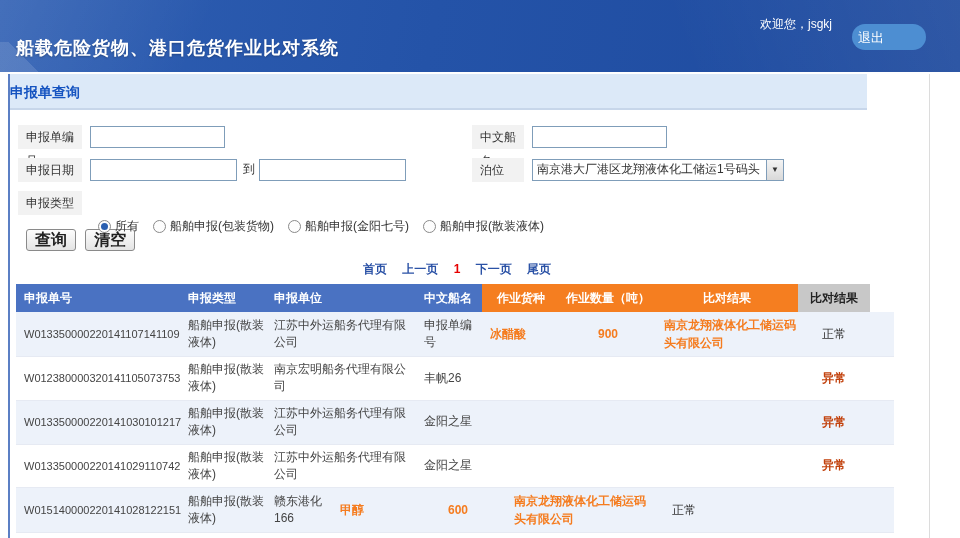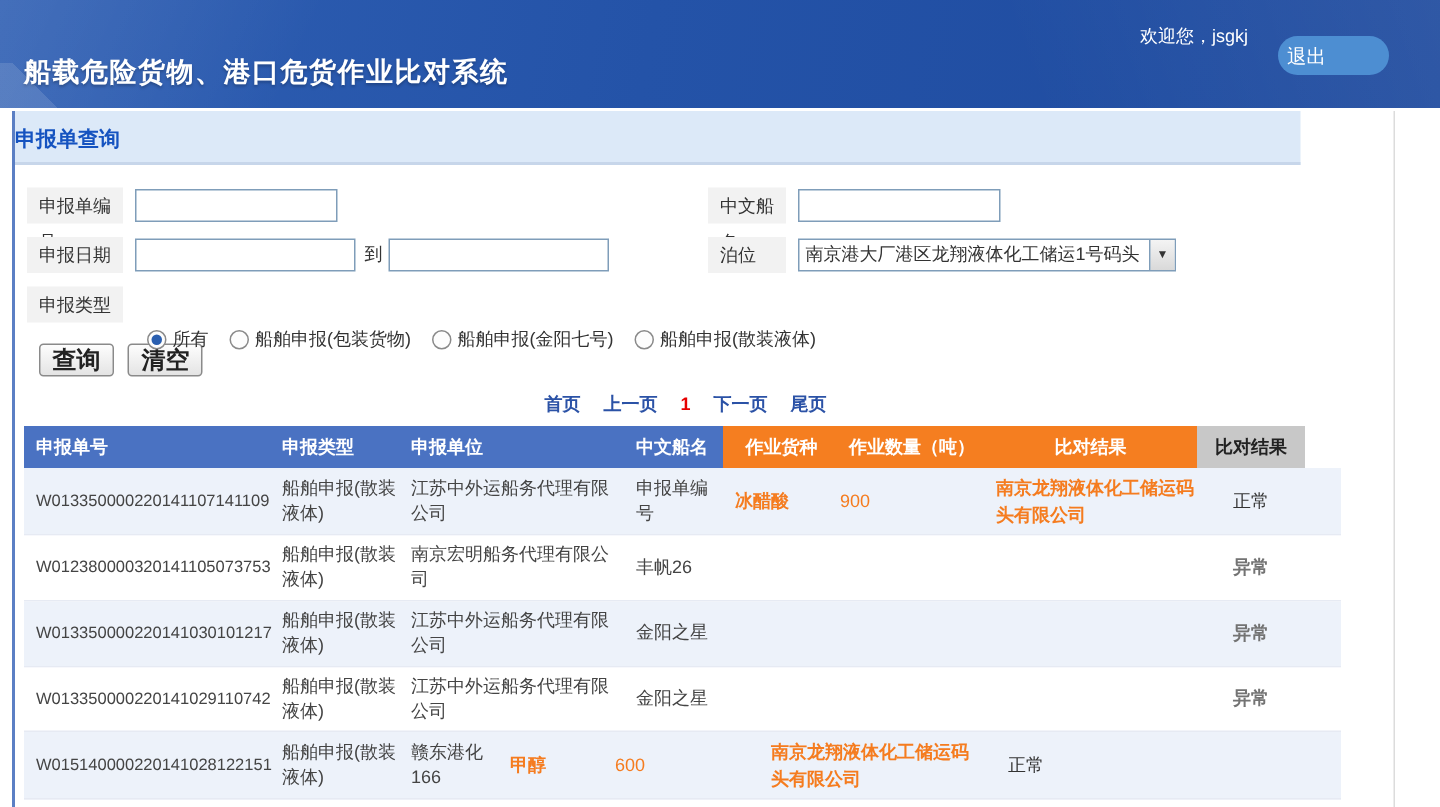--- a/index.html
+++ b/index.html
@@ -110,25 +110,25 @@
   .h-blue  { background:#4a72c2; }
   .h-orange{ background:#f57e20; justify-content:center; padding-left:0; }
   .h-gray  { background:#c8c8c8; color:#222 !important; justify-content:center; padding-left:0; }
   .col-id{width:164px}.col-type{width:86px}.col-unit{width:150px}.col-ship{width:66px}
   .col-cargo{width:78px}.col-qty{width:96px}.col-operator{width:142px}.col-result{width:72px}
   .body-row { border-bottom:1px solid #e6eaf3; background:#fff; min-height:42px; }
   .body-row.alt { background:#edf2fa; }
   .cell-id { font-size:11px; color:#444; letter-spacing:0; }
   .cell-type, .cell-unit, .cell-ship { color:#444; line-height:1.45; }
   .cell-cargo { color:#f57c1f; font-weight:bold; }
-  .cell-qty { color:#f57c1f; font-weight:normal; justify-content:flex-start; padding-left:0; }
+  .cell-qty { color:#f57c1f; font-weight:bold; justify-content:center; padding-left:0; }
   .cell-operator { color:#f57c1f; font-weight:bold; line-height:1.5; }
   .cell-result { justify-content:center; padding-left:0; }
   .res-ok { color:#333; }
-  .res-bad { color:#737373; font-weight:bold; }
+  .res-bad { color:#c2410c; font-weight:bold; }
   .wrapcell { display:block; }
 </style>
 </head>
 <body>
 
 <div class="app-header">
   <div class="app-title">船载危险货物、港口危货作业比对系统</div>
   <div class="welcome">欢迎您，jsgkj</div>
   <button class="logout-btn">退出</button>
 </div>

